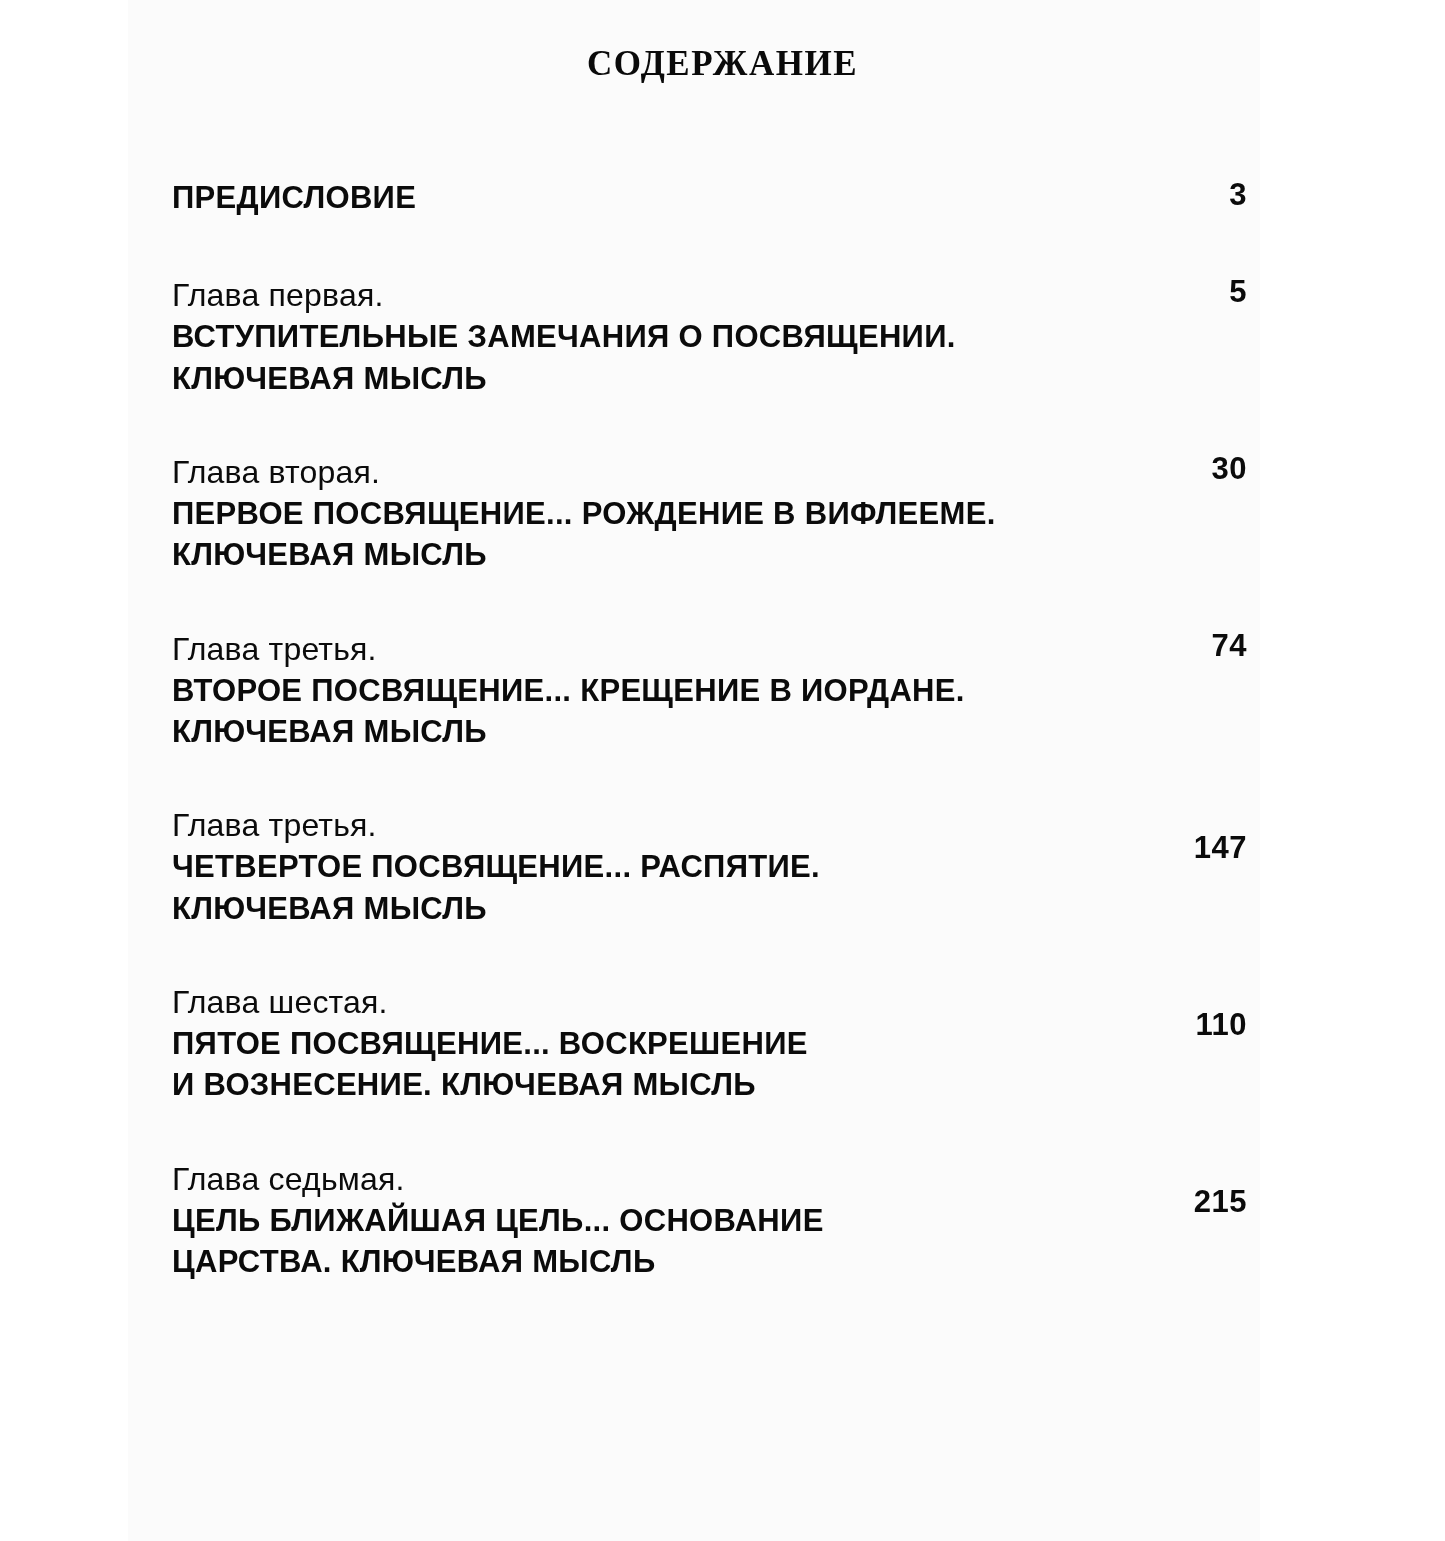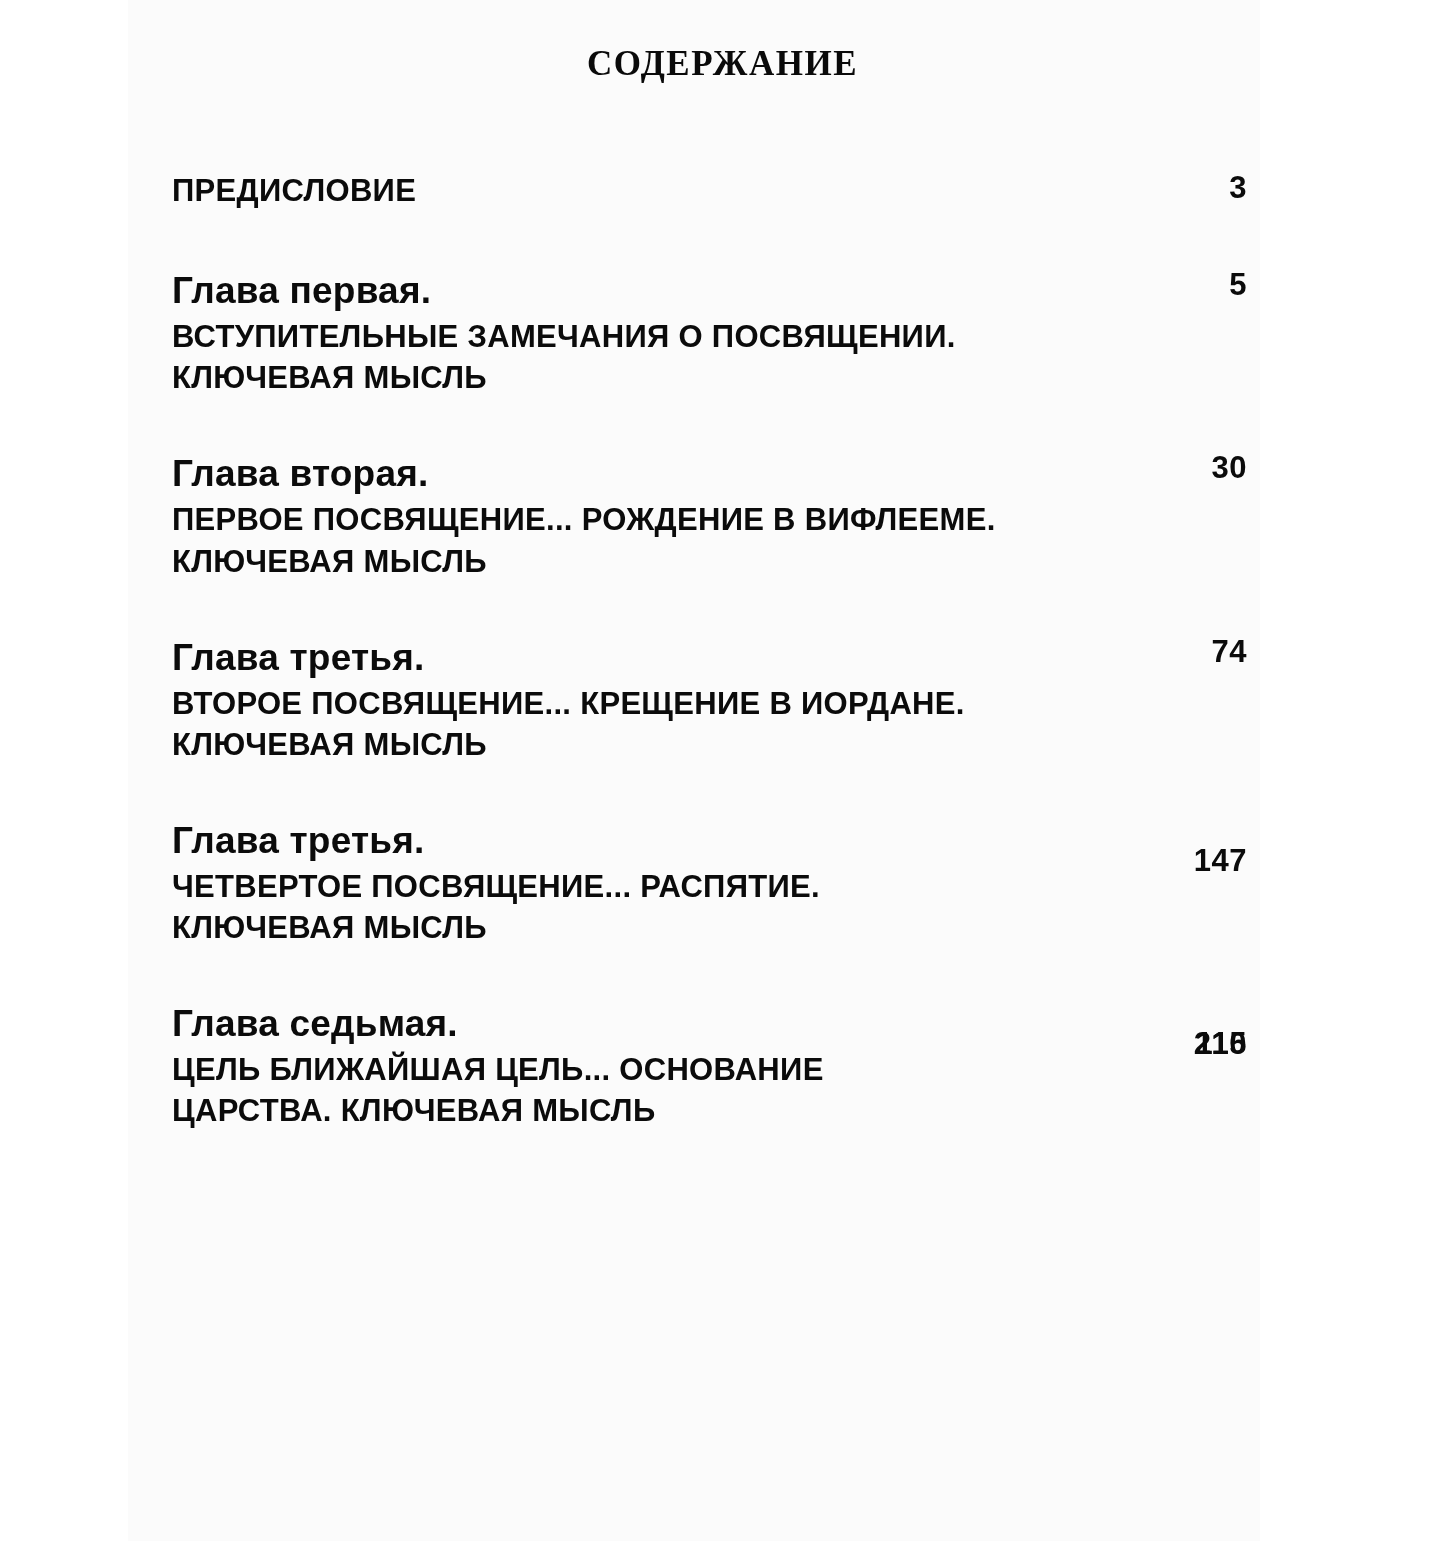--- a/index.html
+++ b/index.html
@@ -54,24 +54,25 @@
     top: 170px;
     left: 172px;
     width: 1075px;
   }
   .toc-entry {
     position: relative;
     margin-bottom: 44px;
   }
   .entry-text {
     width: 880px;
+    margin-top: 7px;
   }
   .chapter-label {
-    font-size: 37px;
-    font-weight: bold;
+    font-size: 32px;
+    font-weight: normal;
     line-height: 1.32;
     letter-spacing: 0.2px;
     color: #0b0b0b;
   }
   .entry-line {
     font-size: 31px;
     font-weight: bold;
     line-height: 1.33;
     letter-spacing: 0.3px;
     color: #0b0b0b;
@@ -140,20 +141,25 @@
     <div class="toc-entry gap-lg">
       <div class="entry-text">
         <div class="chapter-label">Глава третья.</div>
         <div class="entry-line">ЧЕТВЕРТОЕ ПОСВЯЩЕНИЕ... РАСПЯТИЕ.</div>
         <div class="entry-line">КЛЮЧЕВАЯ МЫСЛЬ</div>
       </div>
       <div class="entry-page pg-mid">147</div>
     </div>
 
     <div class="toc-entry gap-lg">
+      <div class="entry-text">
+        <div class="chapter-label">Глава шестая.</div>
+        <div class="entry-line">ПЯТОЕ ПОСВЯЩЕНИЕ... ВОСКРЕШЕНИЕ</div>
+        <div class="entry-line">И ВОЗНЕСЕНИЕ. КЛЮЧЕВАЯ МЫСЛЬ</div>
+      </div>
       <div class="entry-page pg-mid">110</div>
     </div>
 
     <div class="toc-entry">
       <div class="entry-text">
         <div class="chapter-label">Глава седьмая.</div>
         <div class="entry-line">ЦЕЛЬ БЛИЖАЙШАЯ ЦЕЛЬ... ОСНОВАНИЕ</div>
         <div class="entry-line">ЦАРСТВА. КЛЮЧЕВАЯ МЫСЛЬ</div>
       </div>
       <div class="entry-page pg-mid">215</div>

